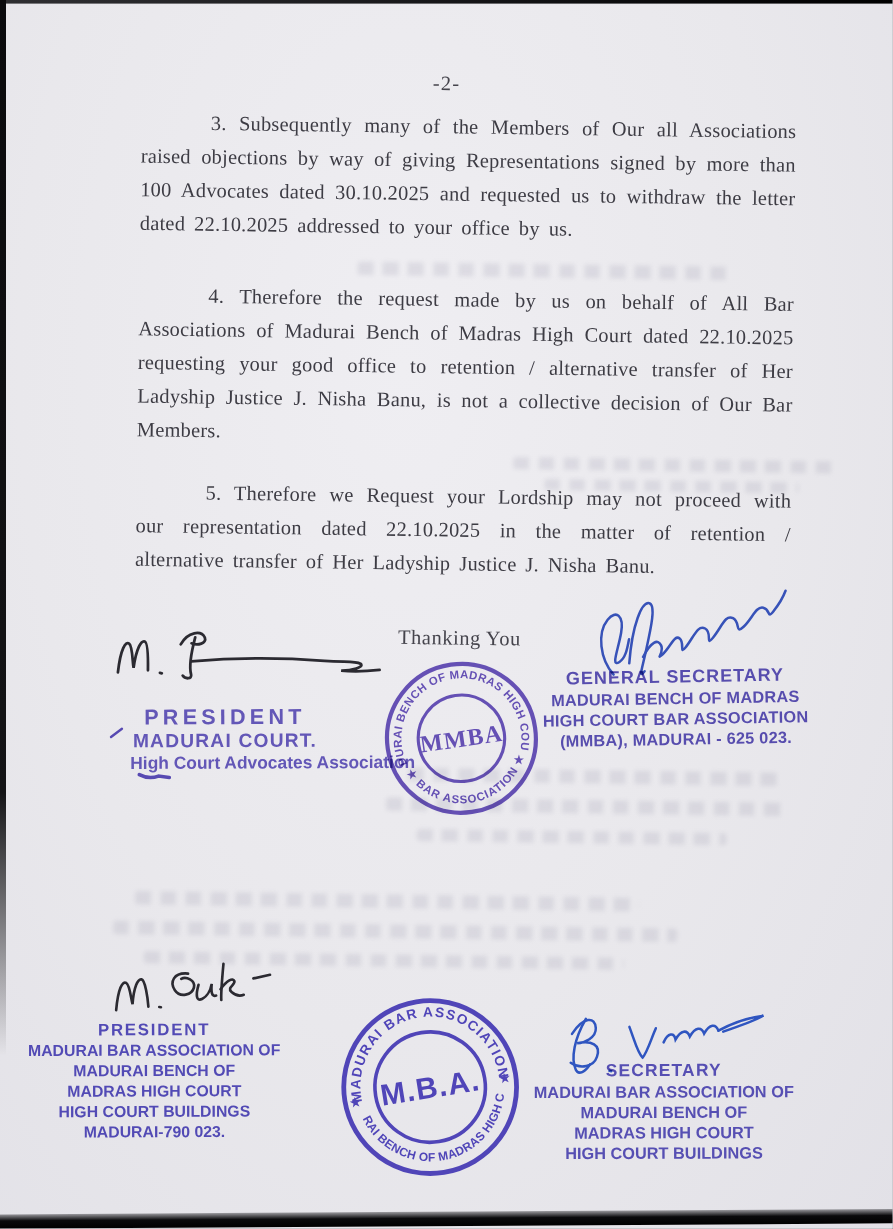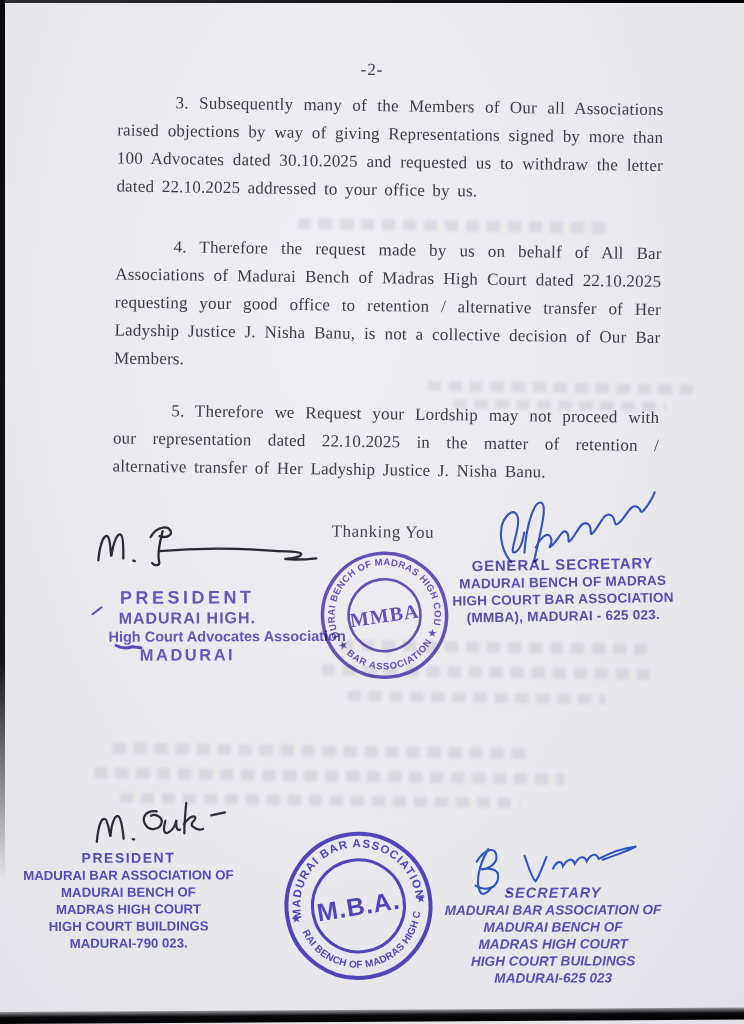--- a/index.html
+++ b/index.html
@@ -51,21 +51,21 @@
   .st-tl .l2{font-size:14.5px;margin-top:1px;margin-left:44px;}
   .st-tl .l3{font-size:16.5px;letter-spacing:2.5px;margin-top:1px;}
   .st-tr{left:458px;top:553px;width:224px;color:#4a3fa8;transform:rotate(-1.8deg);}
   .st-tr .l0{font-size:15px;letter-spacing:.8px;}
   .st-tr .l1,.st-tr .l2,.st-tr .l3{font-size:13.6px;margin-top:2px;letter-spacing:.2px;}
   .st-bl{left:30px;top:851px;width:220px;color:#453db0;transform:rotate(-1deg);}
   .st-bl .l0{font-size:14px;letter-spacing:1.5px;}
   .st-bl div{font-size:13.2px;margin-top:2px;}
   .st-br{left:450px;top:880px;width:230px;color:#4a42ae;transform:rotate(-1deg);}
   .st-br .l0{font-size:14.5px;letter-spacing:1px;}
-  .st-br div{font-size:13.6px;margin-top:2px;font-style:italic;}
+  .st-br div{font-size:13.6px;margin-top:2px;}
   .mark{position:absolute;}
 
   .seal{position:absolute;opacity:.93;}
   .seal svg{display:block;overflow:visible;}
   .seal-mmba{left:322px;top:545px;width:140px;height:140px;transform:rotate(-9deg);}
   .seal-mba{left:290px;top:826px;width:160px;height:160px;transform:rotate(-10deg);}
   .seal text{font-family:"Liberation Sans",sans-serif;font-weight:bold;}
   .seal .serifC{font-family:"Liberation Serif",serif;}
 </style>
 </head>
@@ -100,23 +100,22 @@
         <path d="M 10,48 C 12,28 16,22 19,24 C 22,26 22,40 23,44 C 25,28 29,21 32,22 C 35,23 35,40 35,46"></path>
         <path d="M 45,48 l 1.6,0.3"></path>
         <path d="M 62,24 C 68,13 79,12 82,18 C 84,23 76,25 71,23"></path>
         <path d="M 74,18 C 71,30 69,42 71,49 C 72,53 66,53 64,50"></path>
         <path d="M 71,38 C 110,34 150,34 182,36 C 200,37 208,36 212,38 C 216,41 204,44 196,44 C 206,45 220,44 228,43"></path>
       </svg>
     </div>
 
     <div class="stamp ink st-tl">
       <div class="l0">PRESIDENT</div>
-      <div class="l1">MADURAI HIGH.</div>
+      <div class="l1">MADURAI COURT.</div>
       <div class="l2">High Court Advocates Association</div>
-      <div class="l3">MADURAI</div>
     </div>
     <svg class="mark ink" style="left:98px;top:608px;" width="14" height="12">
       <path d="M 2,10 L 11,3" stroke="#5749b2" stroke-width="2" fill="none" stroke-linecap="round"></path>
     </svg>
     <svg class="mark ink" style="left:122px;top:644px;" width="30" height="12">
       <path d="M 2,5 Q 10,9 18,6 L 27,7" stroke="#5749b2" stroke-width="3" fill="none" stroke-linecap="round"></path>
     </svg>
 
     <div class="seal ink seal-mmba">
       <svg width="140" height="140" viewBox="0 0 140 140">
@@ -202,21 +201,20 @@
         <path d="M 136,24 C 148,18 162,14 174,13 C 166,17 150,22 140,25"></path>
       </svg>
     </div>
 
     <div class="stamp ink st-br">
       <div class="l0">SECRETARY</div>
       <div>MADURAI BAR ASSOCIATION OF</div>
       <div>MADURAI BENCH OF</div>
       <div>MADRAS HIGH COURT</div>
       <div>HIGH COURT BUILDINGS</div>
-      <div>MADURAI-625 023</div>
     </div>
 
   </div>
 
   <div class="edge edge-top"></div>
   <div class="edge edge-left"></div>
   <div class="edge edge-bottom"></div>
 
 </div>
 

